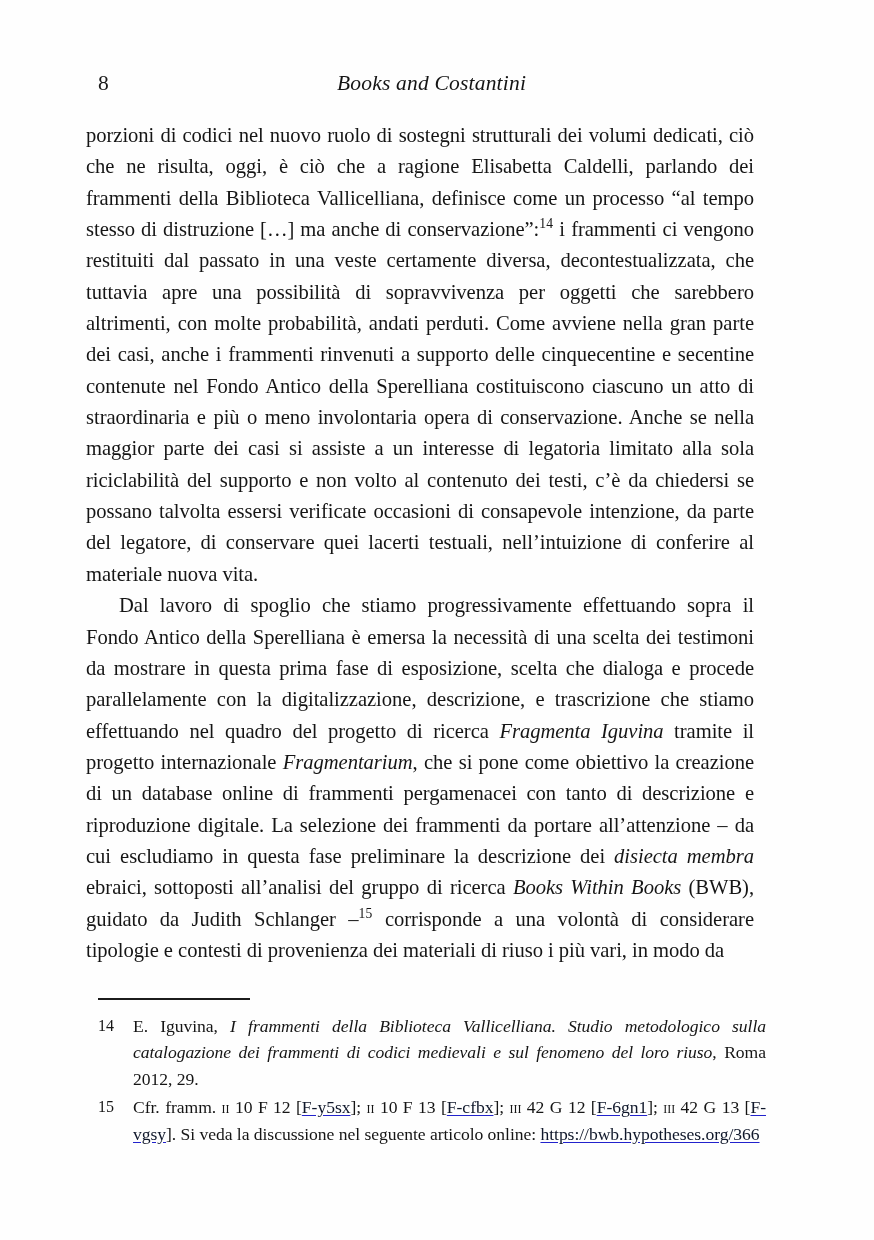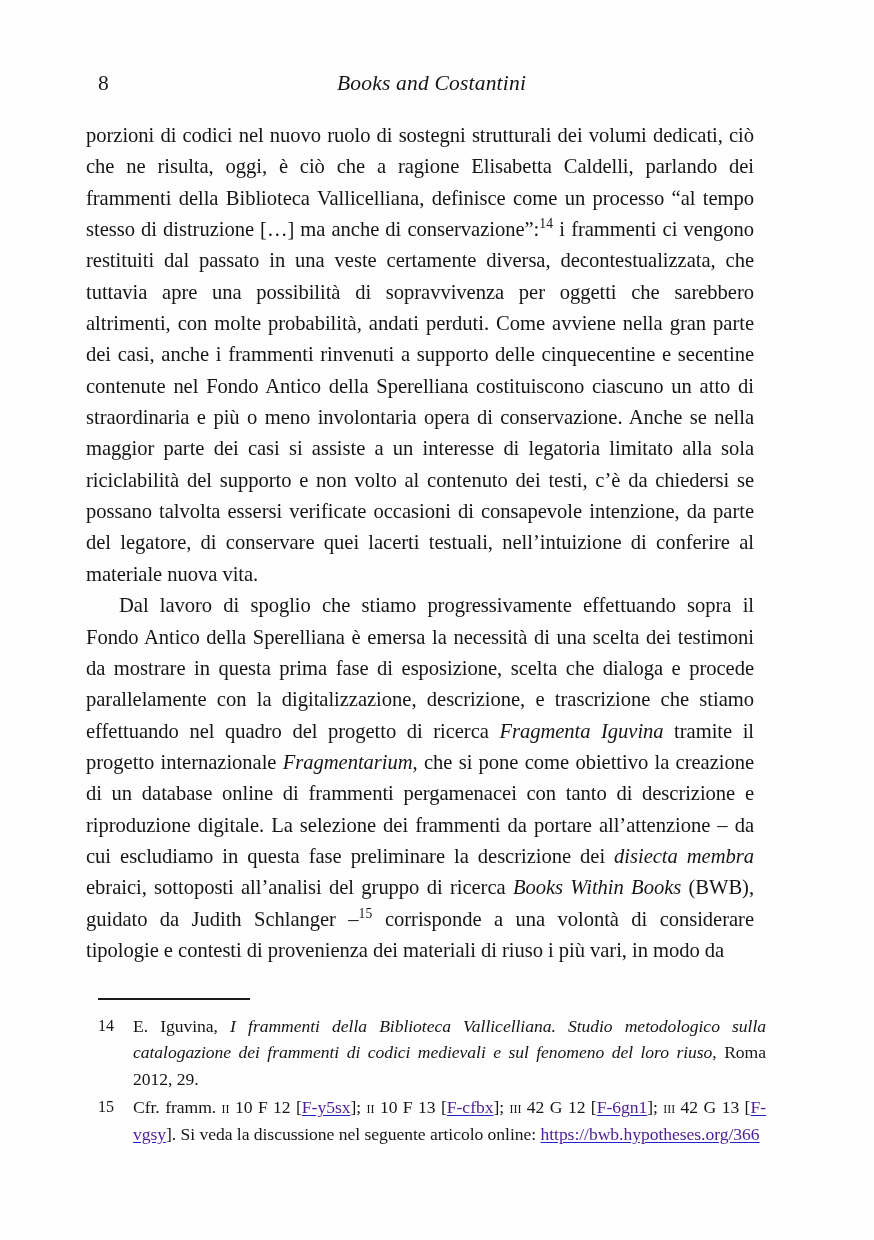--- a/index.html
+++ b/index.html
@@ -122,21 +122,21 @@
     width: 26px;
     font-size: 16px;
     line-height: 26.4px;
     text-align: left;
     color: #151515;
   }
   .fn-item i, .fn-item em {
     font-style: italic;
   }
   .lnk {
-    color: #4c1d95;
+    color: #0f172a;
     text-decoration: underline;
     text-decoration-color: #2222cc;
     text-underline-offset: 1.5px;
   }
 
   
   .footer {
     position: absolute;
     top: 1157px;
     left: 98px;

